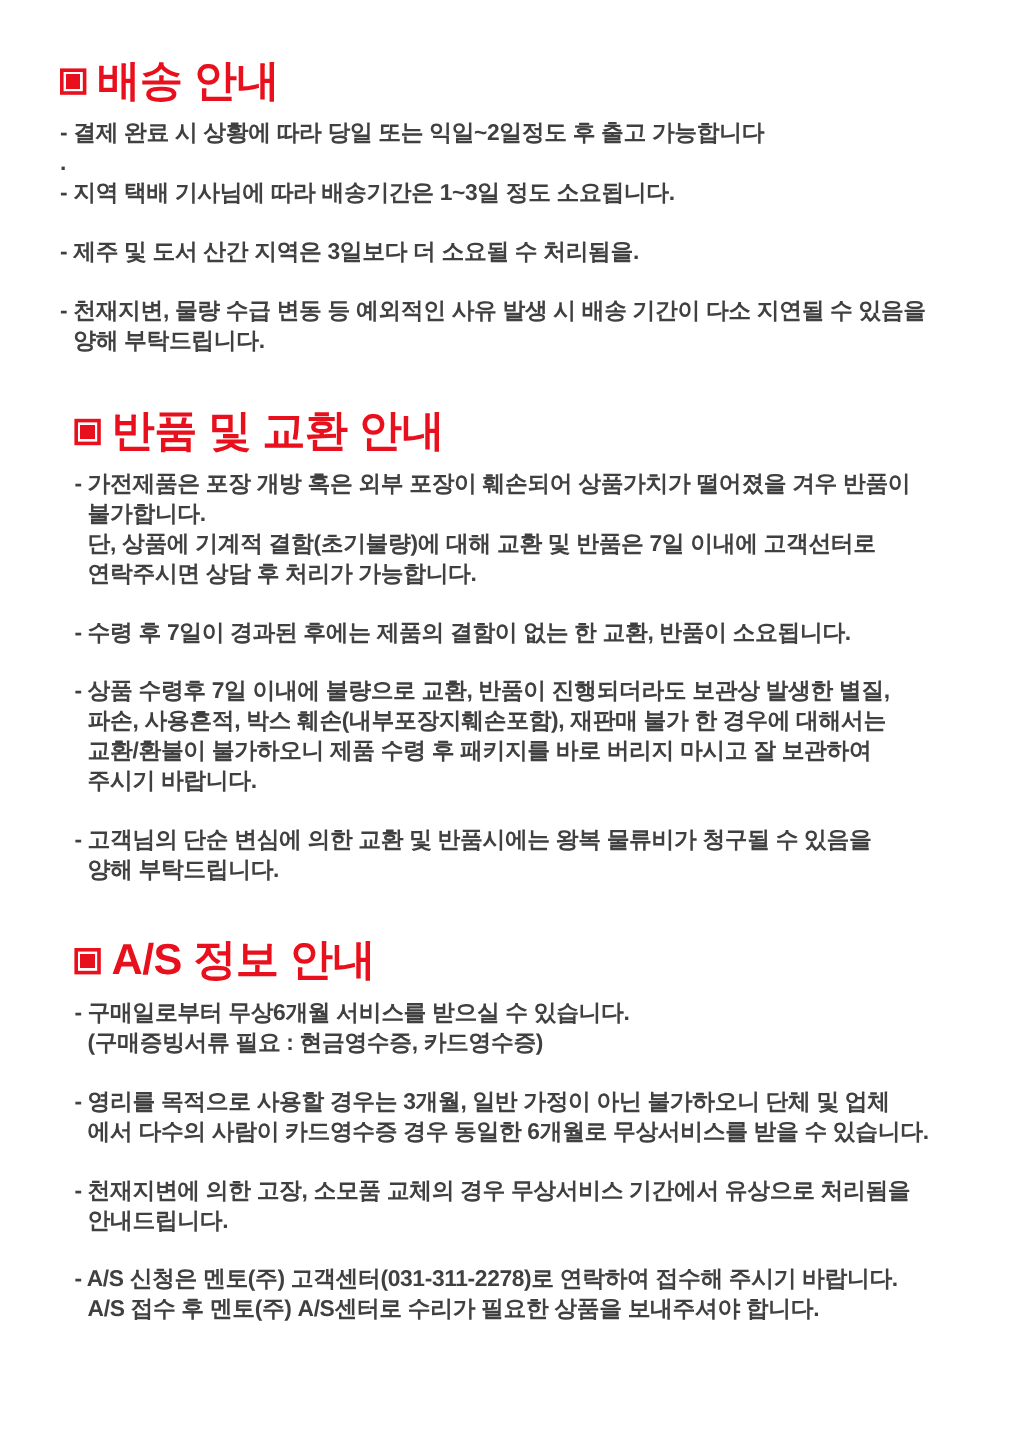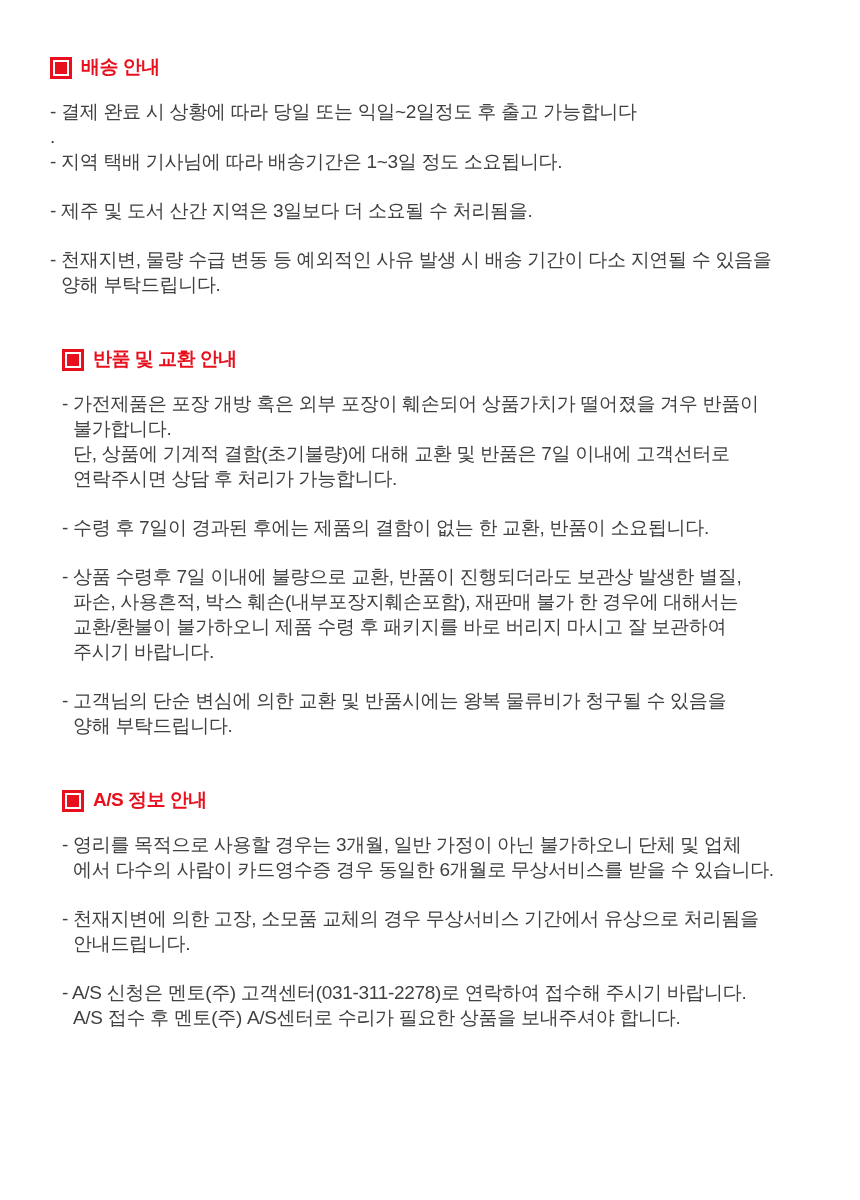--- a/index.html
+++ b/index.html
@@ -17,40 +17,40 @@
   }
   .page {
     padding: 50px 30px 40px 50px;
   }
   .sec + .sec { margin-top: 45px; margin-left: 12px; }
   .heading {
     display: flex;
     align-items: center;
     gap: 9px;
     color: var(--red);
-    font-size: 19px;
+    font-size: 36px;
     font-weight: bold;
     line-height: 34px;
     letter-spacing: -0.5px;
     margin-bottom: 15px;
     text-align: right;
   }
   .hicon {
     flex: none;
     width: 22px;
     height: 22px;
     border: 3px solid var(--red);
     padding: 2px;
     background-color: var(--red);
     background-clip: content-box;
     margin-top: 1px;
   }
   .item {
     font-size: 19px;
-    font-weight: 400;
+    font-weight: 700;
     line-height: 25px;
     letter-spacing: -0.3px;
     margin-bottom: 24px;
   }
   .item.tight { margin-bottom: 0; }
   .line { white-space: nowrap; }
   .line.cont { padding-left: 11px; }
 </style>
 </head>
 <body>
@@ -105,20 +105,24 @@
       <div class="line cont">양해 부탁드립니다.</div>
     </div>
   </section>
 
   <section class="sec">
     <h2 class="heading">
       <span class="hicon"></span>
       <span>A/S 정보 안내</span>
     </h2>
     <div class="item">
+      <div class="line">- 구매일로부터 무상6개월 서비스를 받으실 수 있습니다.</div>
+      <div class="line cont">(구매증빙서류 필요 : 현금영수증, 카드영수증)</div>
+    </div>
+    <div class="item">
       <div class="line">- 영리를 목적으로 사용할 경우는 3개월, 일반 가정이 아닌 불가하오니 단체 및 업체</div>
       <div class="line cont">에서 다수의 사람이 카드영수증 경우 동일한 6개월로 무상서비스를 받을 수 있습니다.</div>
     </div>
     <div class="item">
       <div class="line">- 천재지변에 의한 고장, 소모품 교체의 경우 무상서비스 기간에서 유상으로 처리됨을</div>
       <div class="line cont">안내드립니다.</div>
     </div>
     <div class="item">
       <div class="line">- A/S 신청은 멘토(주) 고객센터(031-311-2278)로 연락하여 접수해 주시기 바랍니다.</div>
       <div class="line cont">A/S 접수 후 멘토(주) A/S센터로 수리가 필요한 상품을 보내주셔야 합니다.</div>

